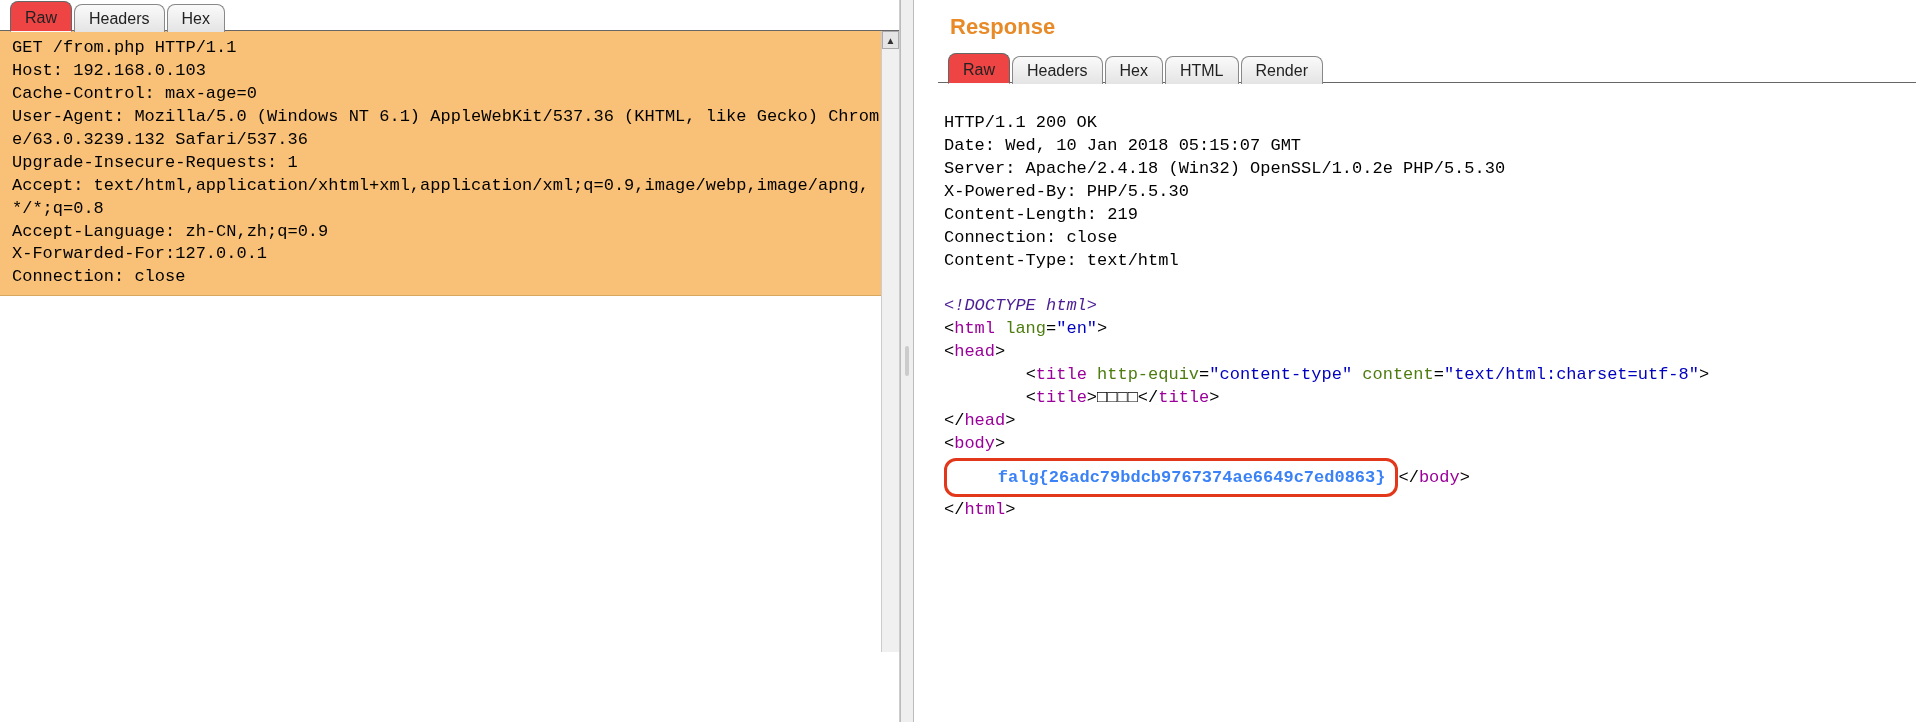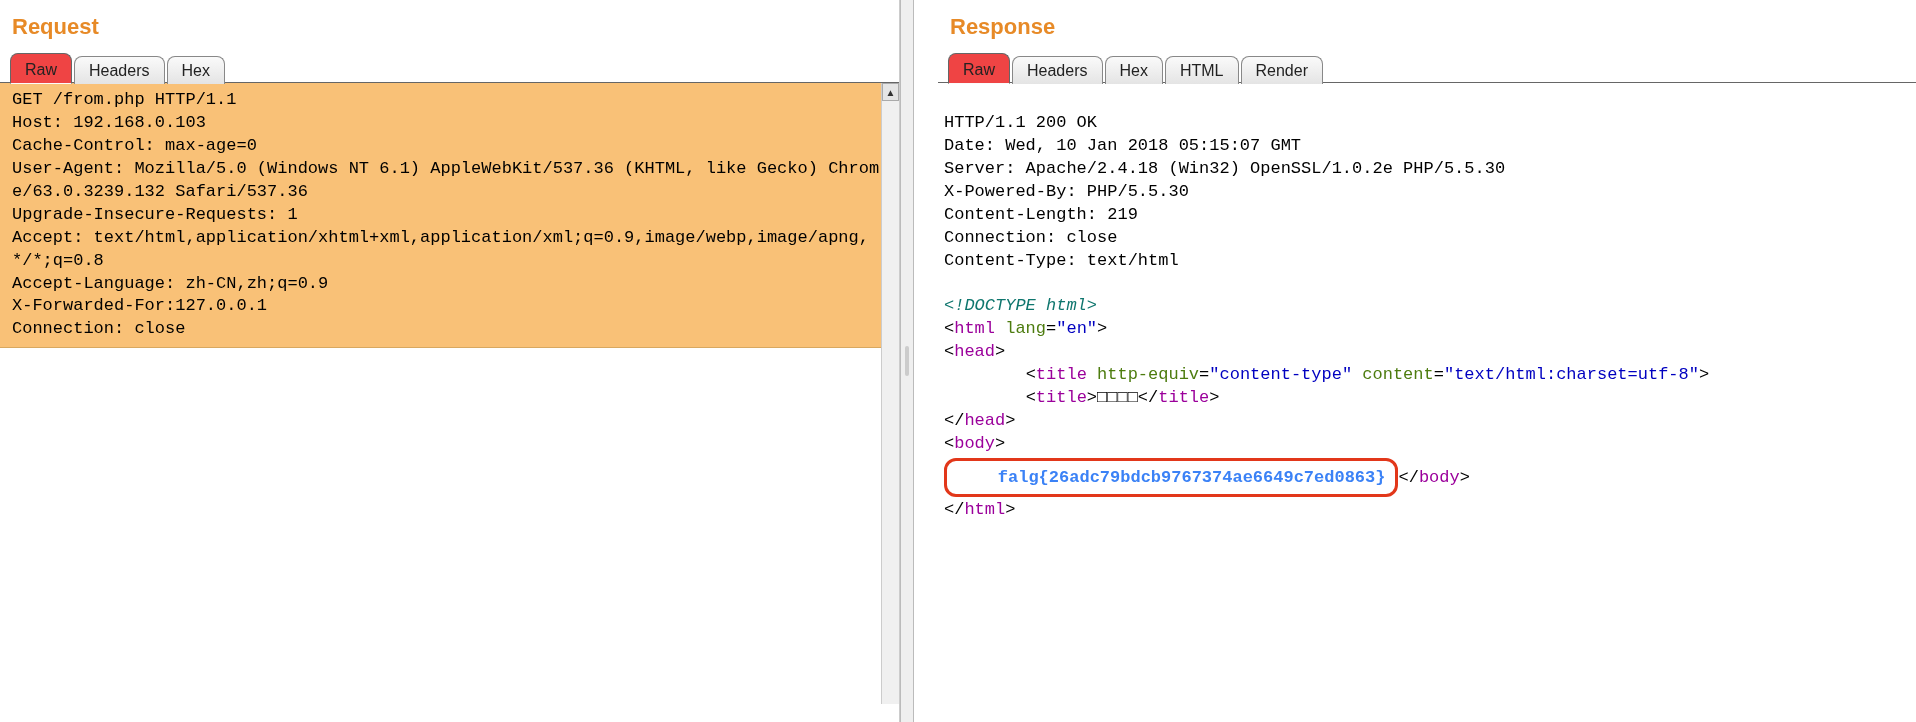--- a/index.html
+++ b/index.html
@@ -113,36 +113,35 @@
     justify-content: center;
     font-size: 10px;
     color: #333;
   }
   .resp-raw {
     padding: 6px 8px 6px 6px;
   }
   .c-tag   { color: #9b009b; }
   .c-attr  { color: #4d7c0f; }
   .c-val   { color: #0000c0; }
-  .c-decl  { color: #0f766e; font-style: italic; }
+  .c-decl  { color: #4c1d95; font-style: italic; }
   .c-text  { color: #000; }
   .c-bold  { font-weight: bold; color:#3b82f6; }
   .highlight-box {
     display: inline-block;
     border: 3px solid #e2371a;
     border-radius: 12px;
     padding: 6px 10px 4px 10px;
     margin: 2px 0;
   }
 </style>
 </head>
 <body>
 
 <div class="panel panel-left">
-  <div class="panel-title">Request</div>
   <div class="tabs">
     <div class="tab active">Raw</div>
     <div class="tab">Headers</div>
     <div class="tab">Hex</div>
   </div>
   <div class="tab-content-wrap">
     <div class="raw-box req-raw">GET /from.php HTTP/1.1
 Host: 192.168.0.103
 Cache-Control: max-age=0
 User-Agent: Mozilla/5.0 (Windows NT 6.1) AppleWebKit/537.36 (KHTML, like Gecko) Chrome/63.0.3239.132 Safari/537.36

